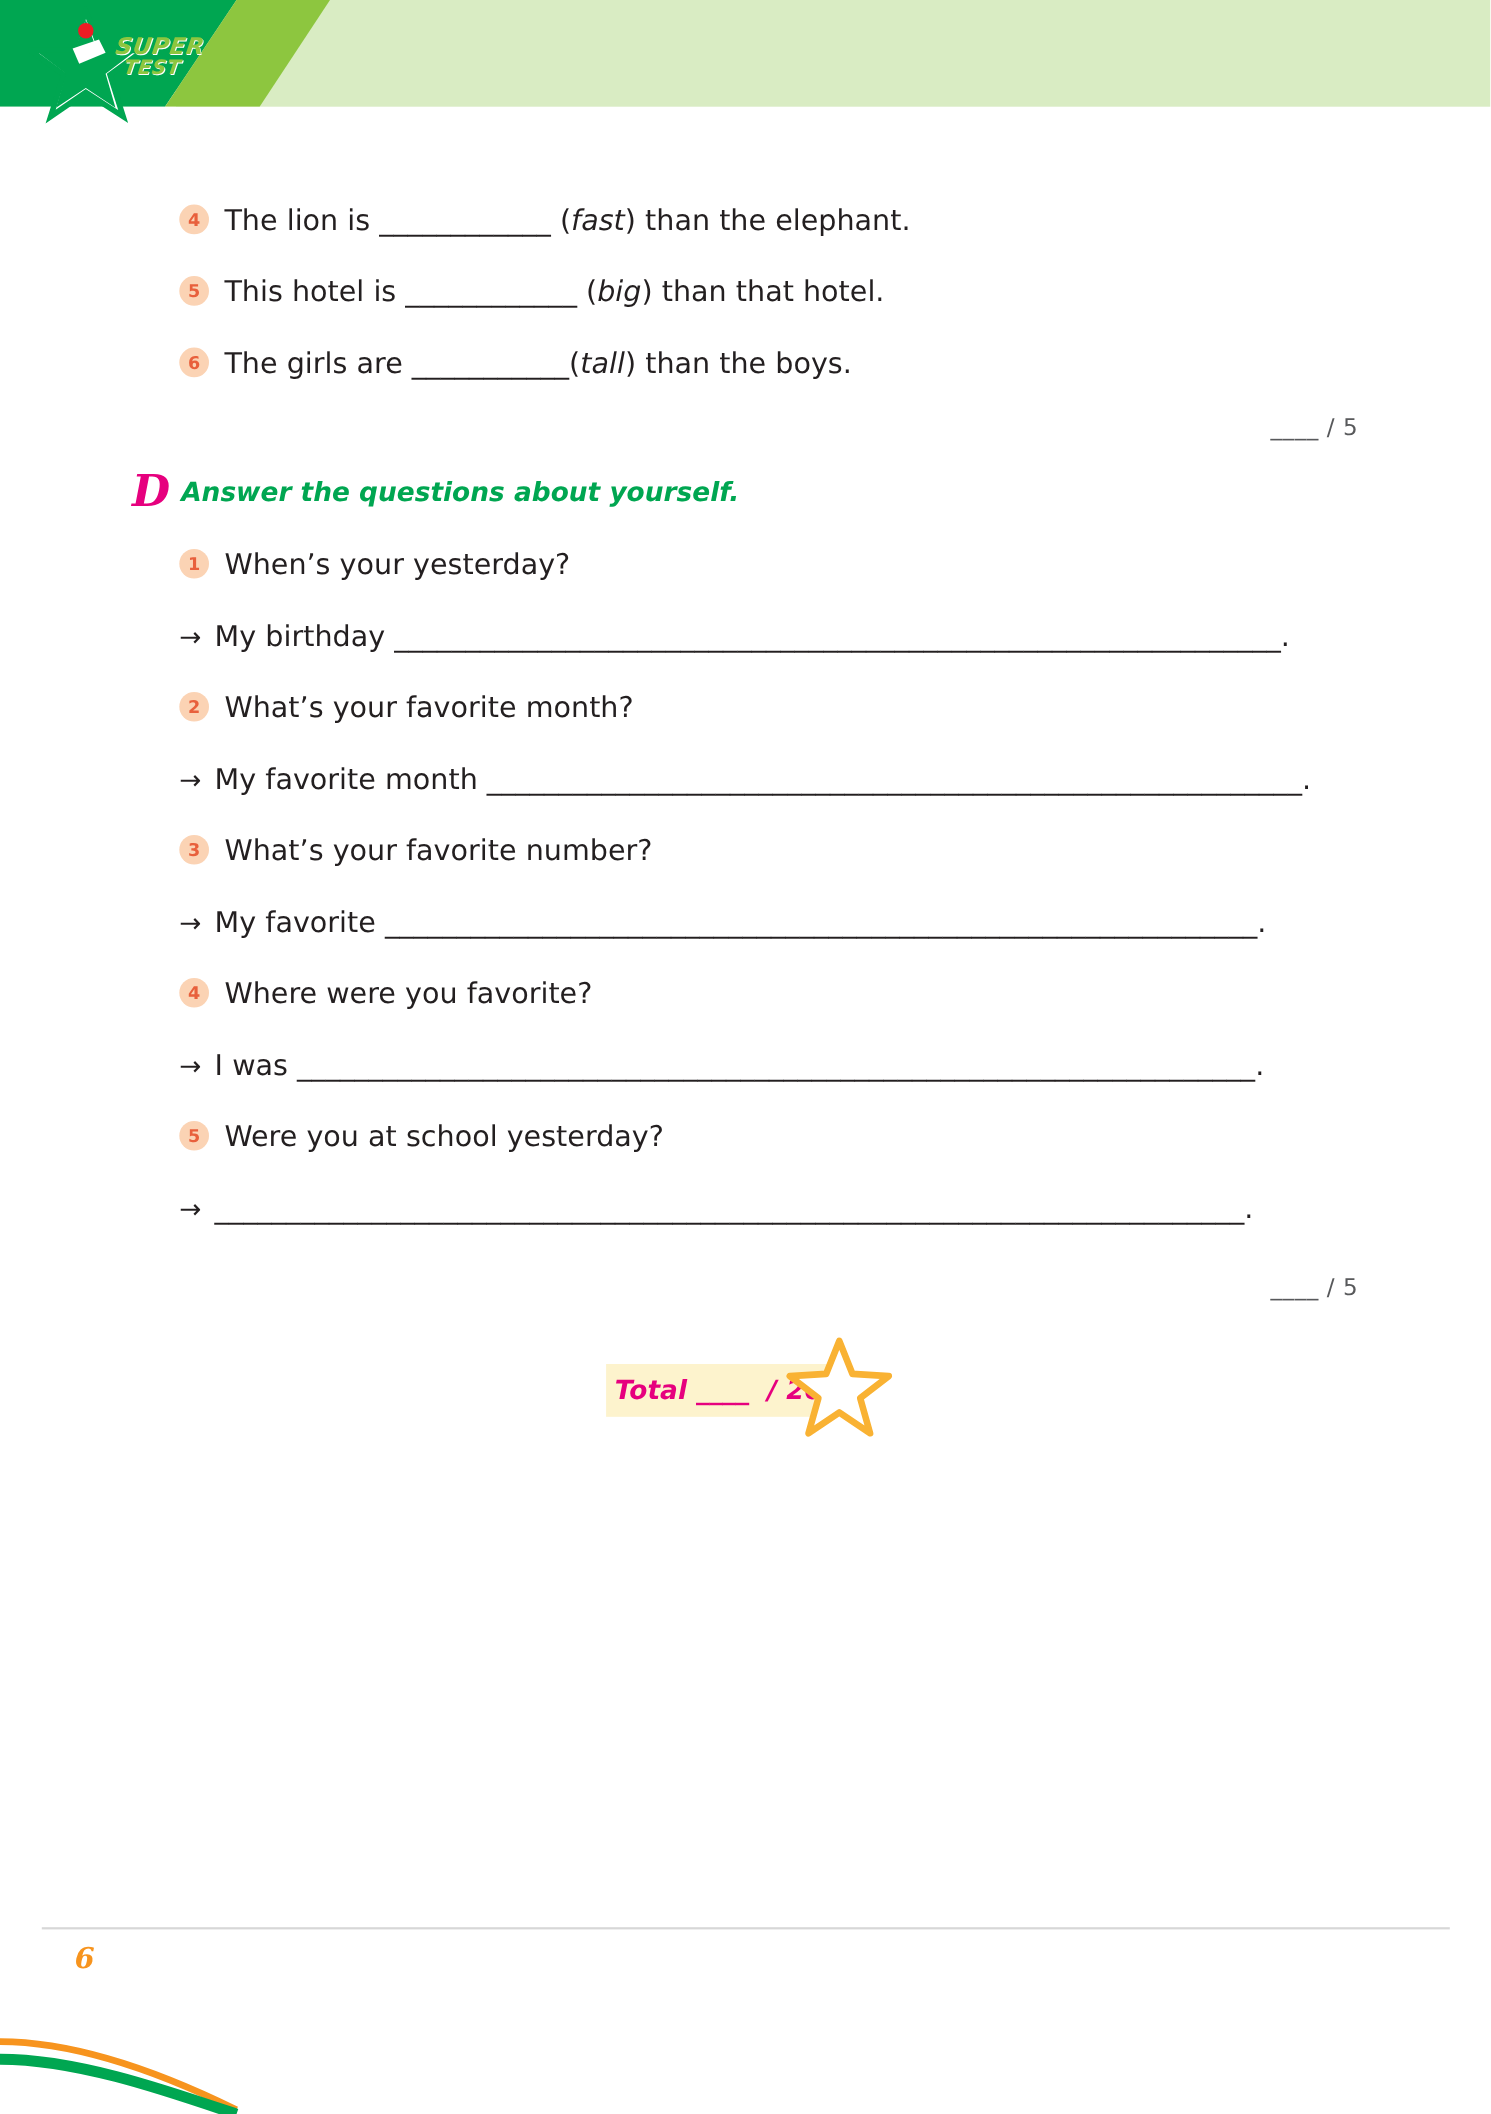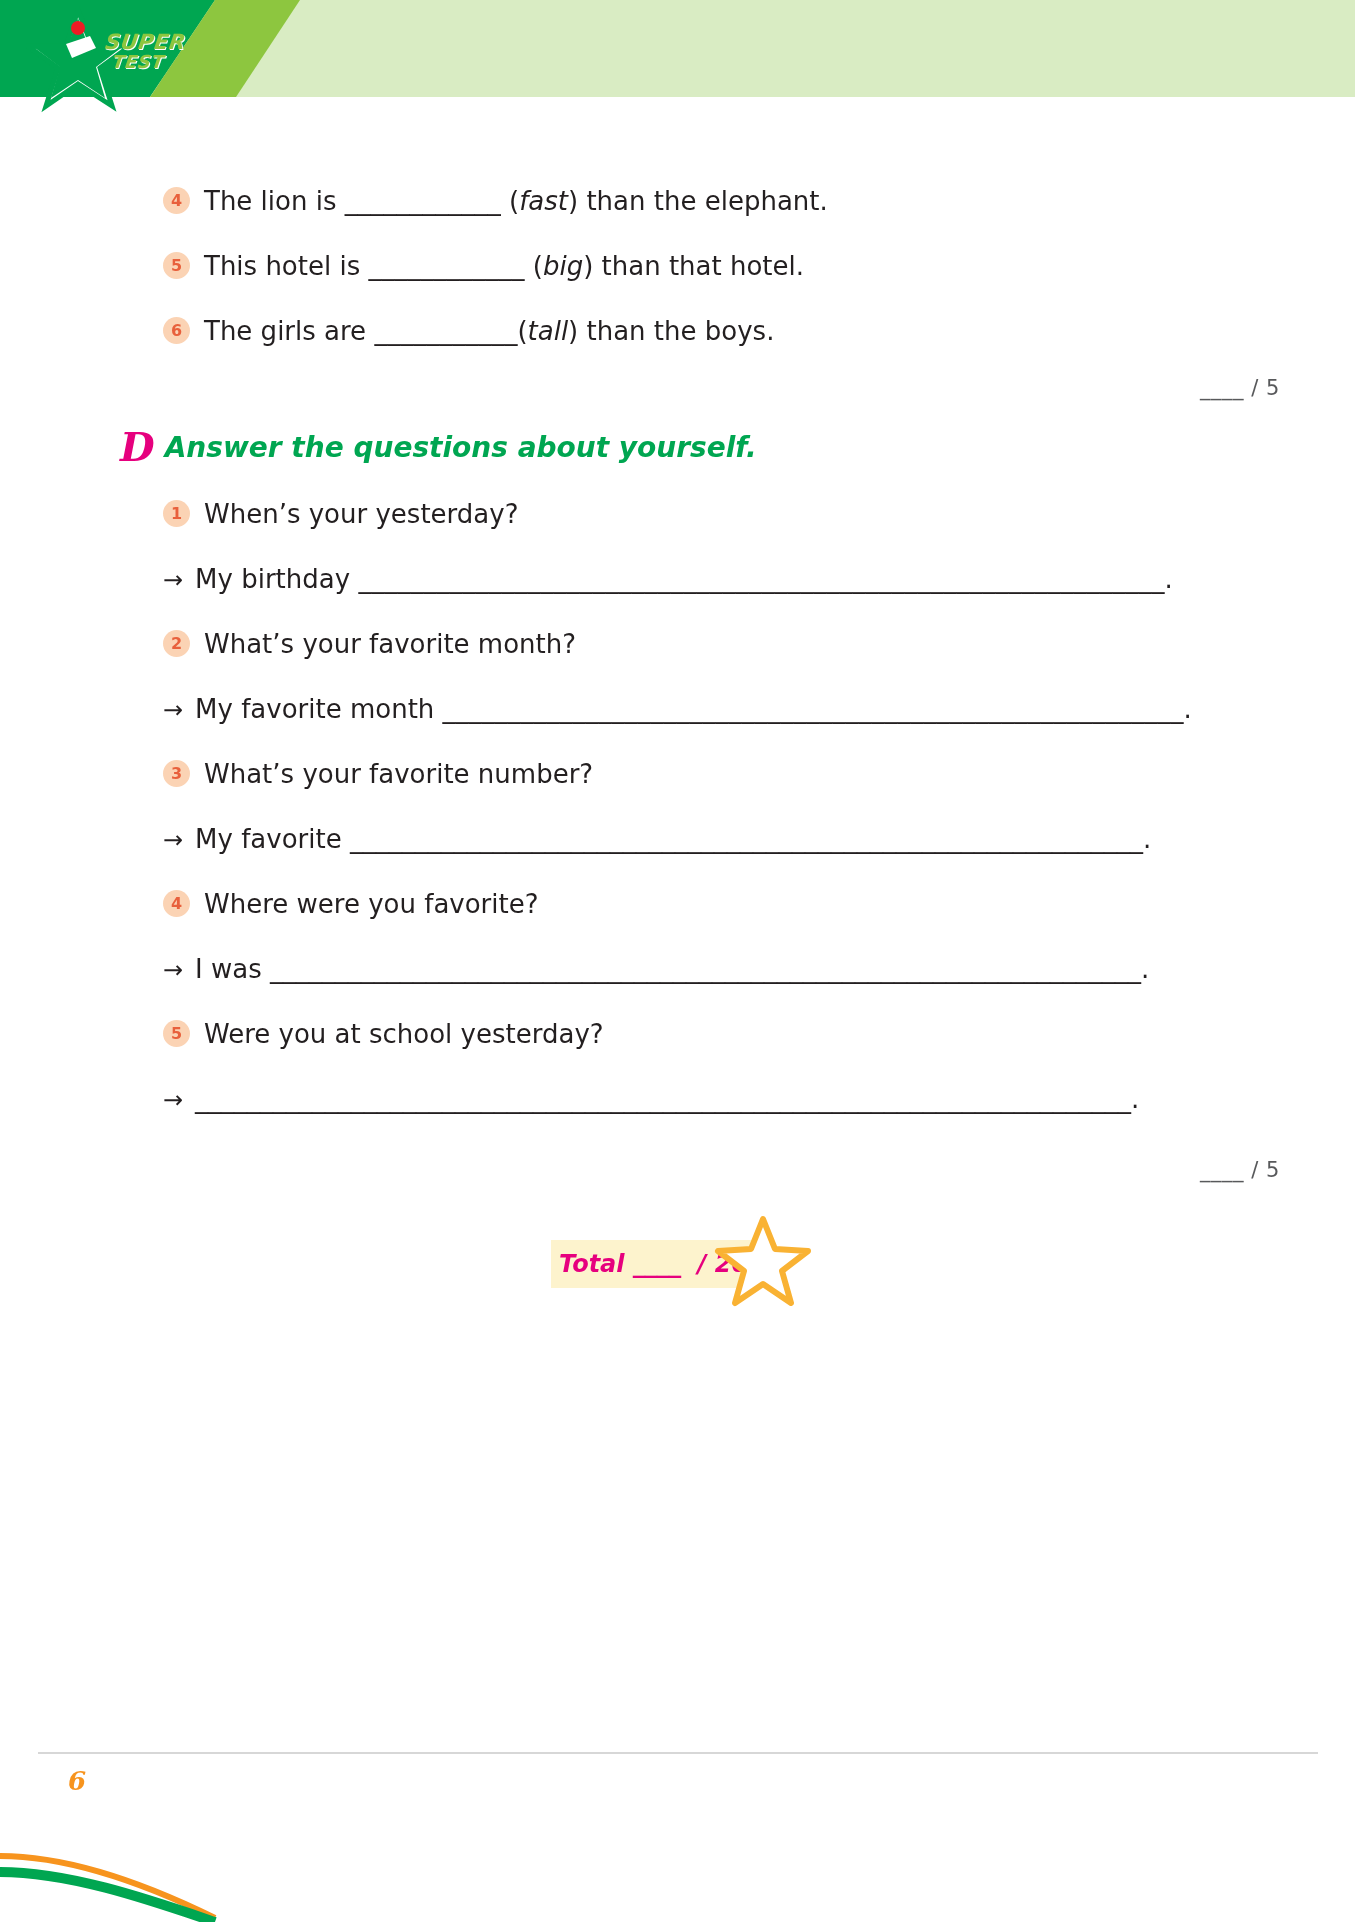--- a/index.html
+++ b/index.html
@@ -104,21 +104,21 @@
     font-weight: bold;
     font-size: 40px;
     color: #e6007e;
     margin-right: 10px;
     line-height: 1;
   }
   .sec-title {
     font-family: "DejaVu Sans", sans-serif;
     font-style: italic;
     font-weight: bold;
-    font-size: 28px;
+    font-size: 24px;
     color: #00a651;
   }
 
   .answer-line {
     position: absolute;
     display: flex;
     align-items: baseline;
     font-size: 26px;
     font-family: "DejaVu Sans", sans-serif;
     color: #231f20;
@@ -127,21 +127,20 @@
     margin-right: 12px;
     font-size: 24px;
   }
 
   .score {
     position: absolute;
     font-family: "DejaVu Sans", sans-serif;
     font-size: 21px;
     color: #58595b;
     letter-spacing: 0.5px;
-    margin-left: 45px;
   }
 
   
   .total-wrap {
     position: absolute;
     left: 551px;
     top: 1230px;
     width: 260px;
     height: 92px;
   }

